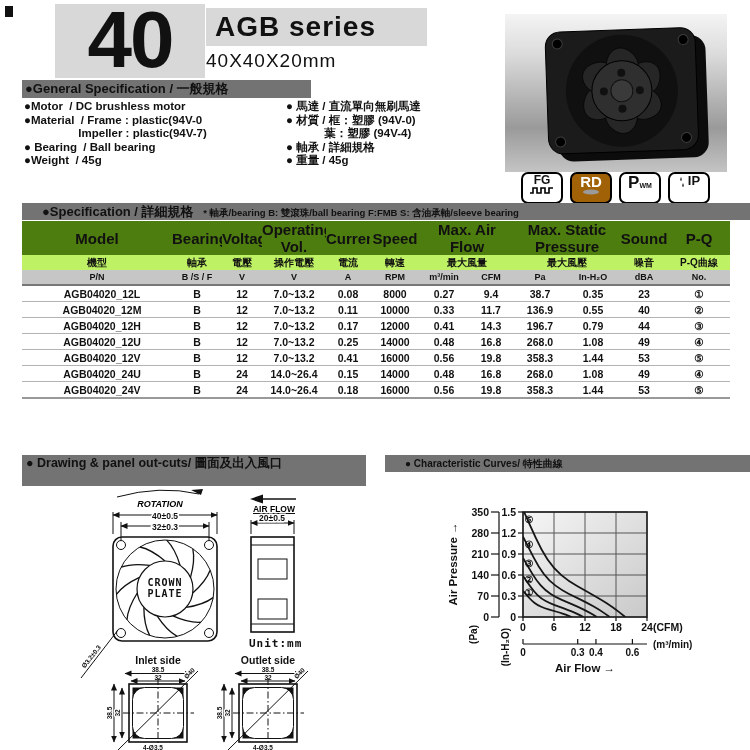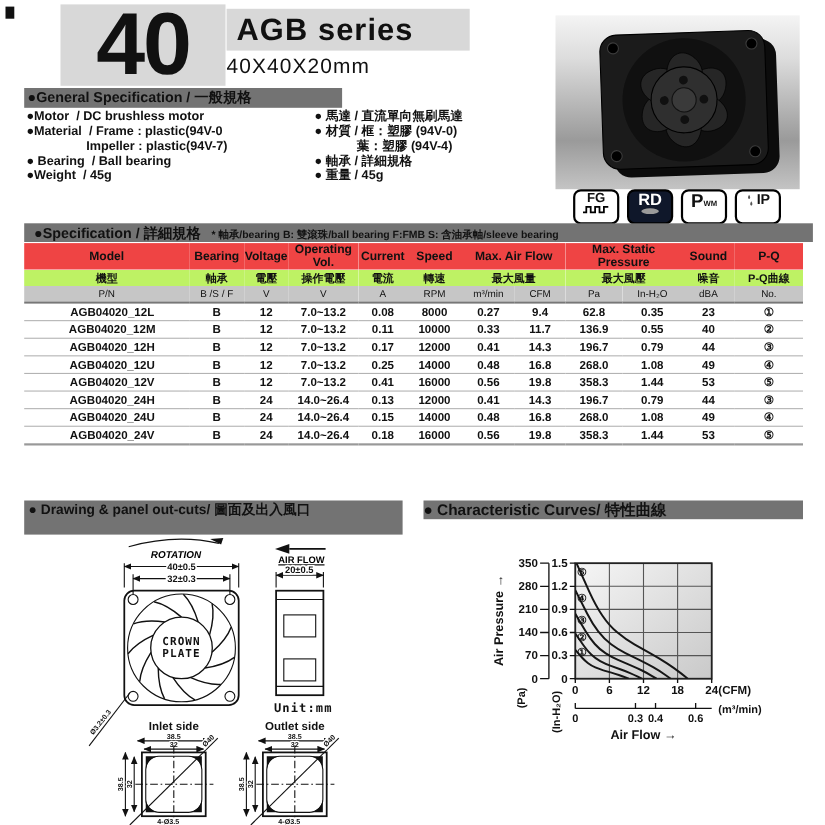--- a/index.html
+++ b/index.html
@@ -12,44 +12,44 @@
            font-size:80px;font-weight:bold;text-align:center;line-height:72px;letter-spacing:-2px}
   .series-bar{left:206px;top:8px;width:212px;height:38px;background:#d8d8d8;
               font-size:28px;font-weight:bold;line-height:38px;padding-left:9px;letter-spacing:1px}
   .series-size{left:206px;top:50px;font-size:19px;letter-spacing:1px}
   .fan-photo{left:505px;top:14px;width:222px;height:158px;
              background:linear-gradient(180deg,#f4f4f4 0%,#dcdcdc 25%,#9a9a9a 72%,#c4c4c4 100%)}
   .certs{left:521px;top:172px;display:flex;gap:7px}
   .cert{width:38px;height:28px;border:2.5px solid #000;border-radius:7px;background:#fff;
         display:flex;flex-direction:column;align-items:center;line-height:1}
   .cert .lab{font-weight:bold;font-size:12px}
-  .cert-dark{background:#0f172a;color:#fff}
+  .cert-dark{background:#a16207;color:#fff}
   .cert-dark .lab{font-size:15px}
   .pwm-line{display:flex;align-items:flex-end}
   .pwm-line .lab{font-size:17px}
   .pwm-line .sub{font-size:7px;font-weight:bold;margin-bottom:2px}
   .ip-line{display:flex;align-items:flex-start;gap:2px}
   .ip-line .lab{font-size:13px}
   
   .bar{background:#737373;font-weight:bold;white-space:nowrap}
   .gen-bar{left:22px;top:80px;width:286px;height:18px;font-size:13px;line-height:18px;padding-left:3px}
-  .spec-bar{left:22px;top:203px;width:708px;height:17px;font-size:13px;line-height:17px;padding-left:9px}
+  .spec-bar{left:22px;top:203px;width:708px;height:17px;font-size:13px;line-height:17px;padding-left:20px}
   .spec-bar .note{font-size:9.5px;font-weight:bold;margin-left:6px}
   .dr-bar{left:22px;top:455px;width:340px;height:31px;font-size:12.5px;line-height:17px;padding-left:4px}
-  .cv-bar{left:385px;top:455px;width:345px;height:17px;font-size:14px;line-height:17px;padding-left:0}
+  .cv-bar{left:385px;top:455px;width:345px;height:17px;font-size:10px;line-height:17px;padding-left:20px}
   
   .gs-list{font-size:11.5px;font-weight:bold;line-height:13.5px;white-space:pre}
   .gs-en{left:24px;top:100px}
   .gs-zh{left:286px;top:100px}
   
   #spec-table{position:absolute;left:22px;top:221px;width:708px;border-collapse:collapse;table-layout:fixed}
   #spec-table th,#spec-table td{padding:0;text-align:center;overflow:hidden}
-  #spec-table tr.en th{background:#ef4444;font-size:11px;font-weight:bold;height:19px}
+  #spec-table tr.en th{background:#4d7c0f;font-size:15px;font-weight:bold;height:19px}
   #spec-table tr.zh th{background:#bef264;font-size:10px;font-weight:bold;height:15px}
-  #spec-table tr.units th{background:#c6c6c6;font-size:9px;font-weight:normal;height:14px;border-bottom:2px solid #777}
+  #spec-table tr.units th{background:#c6c6c6;font-size:9px;font-weight:bold;height:14px;border-bottom:2px solid #777}
   #spec-table tbody td{height:15px;border-bottom:1px solid #b3b3b3;font-weight:bold;font-size:10.5px}
   #spec-table tbody tr:last-child td{border-bottom:2px solid #999}
   #spec-table tbody td:first-child{text-align:center;padding-left:10px}
   
   .dln{stroke:#111;stroke-width:1;fill:none}
   .thk{stroke-width:1.6}
   .dim{font:bold 8.5px "Liberation Sans",sans-serif;fill:#111;paint-order:stroke;stroke:#fff;stroke-width:3px}
   .dim2{font:bold 6.5px "Liberation Sans",sans-serif;fill:#111;paint-order:stroke;stroke:#fff;stroke-width:2.5px}
   .dtitle{font:bold 10.5px "Liberation Sans",sans-serif;fill:#111}
   .mono{font:bold 10px "DejaVu Sans Mono",monospace;fill:#111;letter-spacing:1px}
@@ -190,21 +190,21 @@
   <tbody>
       <tr>
         <td>AGB04020_12L</td>
         <td>B</td>
         <td>12</td>
         <td>7.0~13.2</td>
         <td>0.08</td>
         <td>8000</td>
         <td>0.27</td>
         <td>9.4</td>
-        <td>62.8</td>
+        <td>38.7</td>
         <td>0.35</td>
         <td>23</td>
         <td>①</td>
       </tr>
       <tr>
         <td>AGB04020_12M</td>
         <td>B</td>
         <td>12</td>
         <td>7.0~13.2</td>
         <td>0.11</td>
@@ -250,34 +250,20 @@
         <td>12</td>
         <td>7.0~13.2</td>
         <td>0.41</td>
         <td>16000</td>
         <td>0.56</td>
         <td>19.8</td>
         <td>358.3</td>
         <td>1.44</td>
         <td>53</td>
         <td>⑤</td>
-      </tr>
-      <tr>
-        <td>AGB04020_24H</td>
-        <td>B</td>
-        <td>24</td>
-        <td>14.0~26.4</td>
-        <td>0.13</td>
-        <td>12000</td>
-        <td>0.41</td>
-        <td>14.3</td>
-        <td>196.7</td>
-        <td>0.79</td>
-        <td>44</td>
-        <td>③</td>
       </tr>
       <tr>
         <td>AGB04020_24U</td>
         <td>B</td>
         <td>24</td>
         <td>14.0~26.4</td>
         <td>0.15</td>
         <td>14000</td>
         <td>0.48</td>
         <td>16.8</td>

